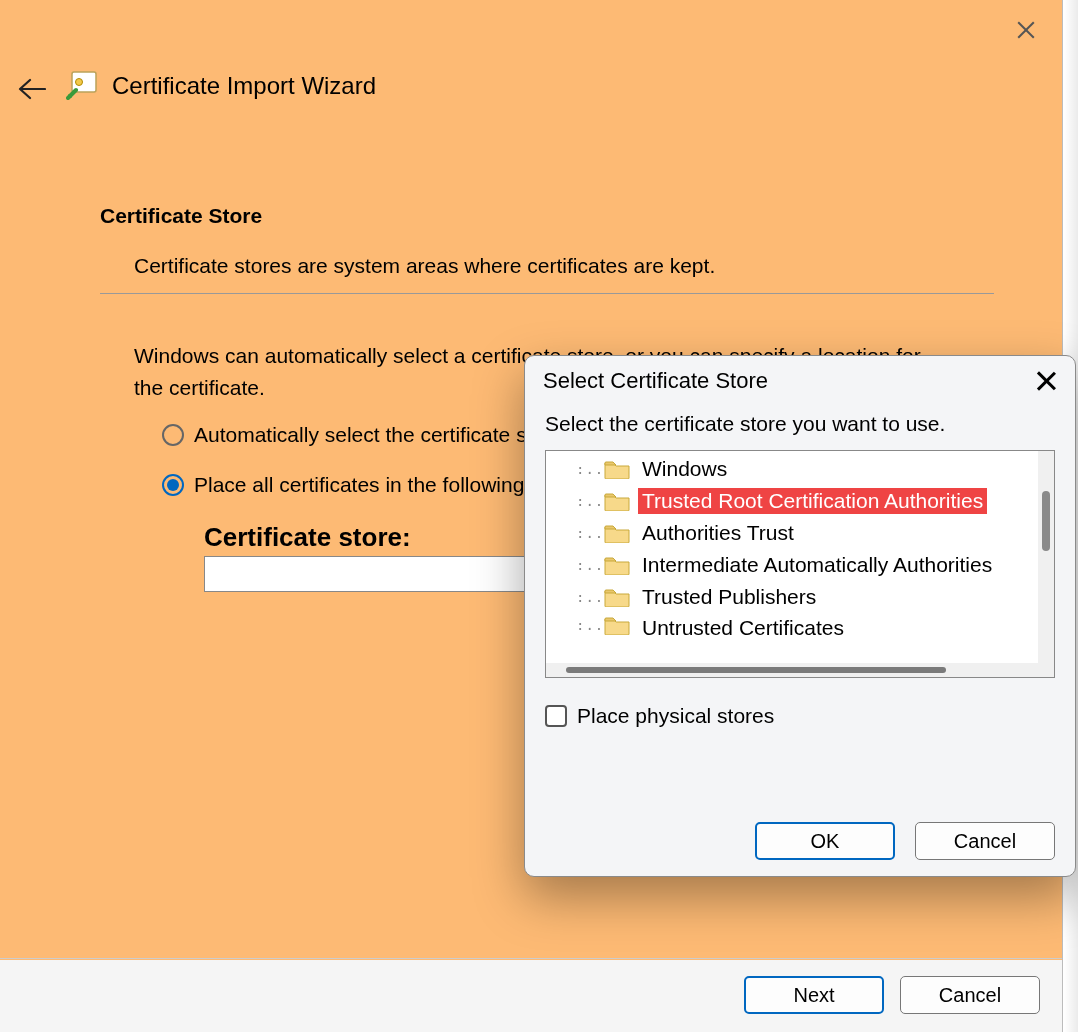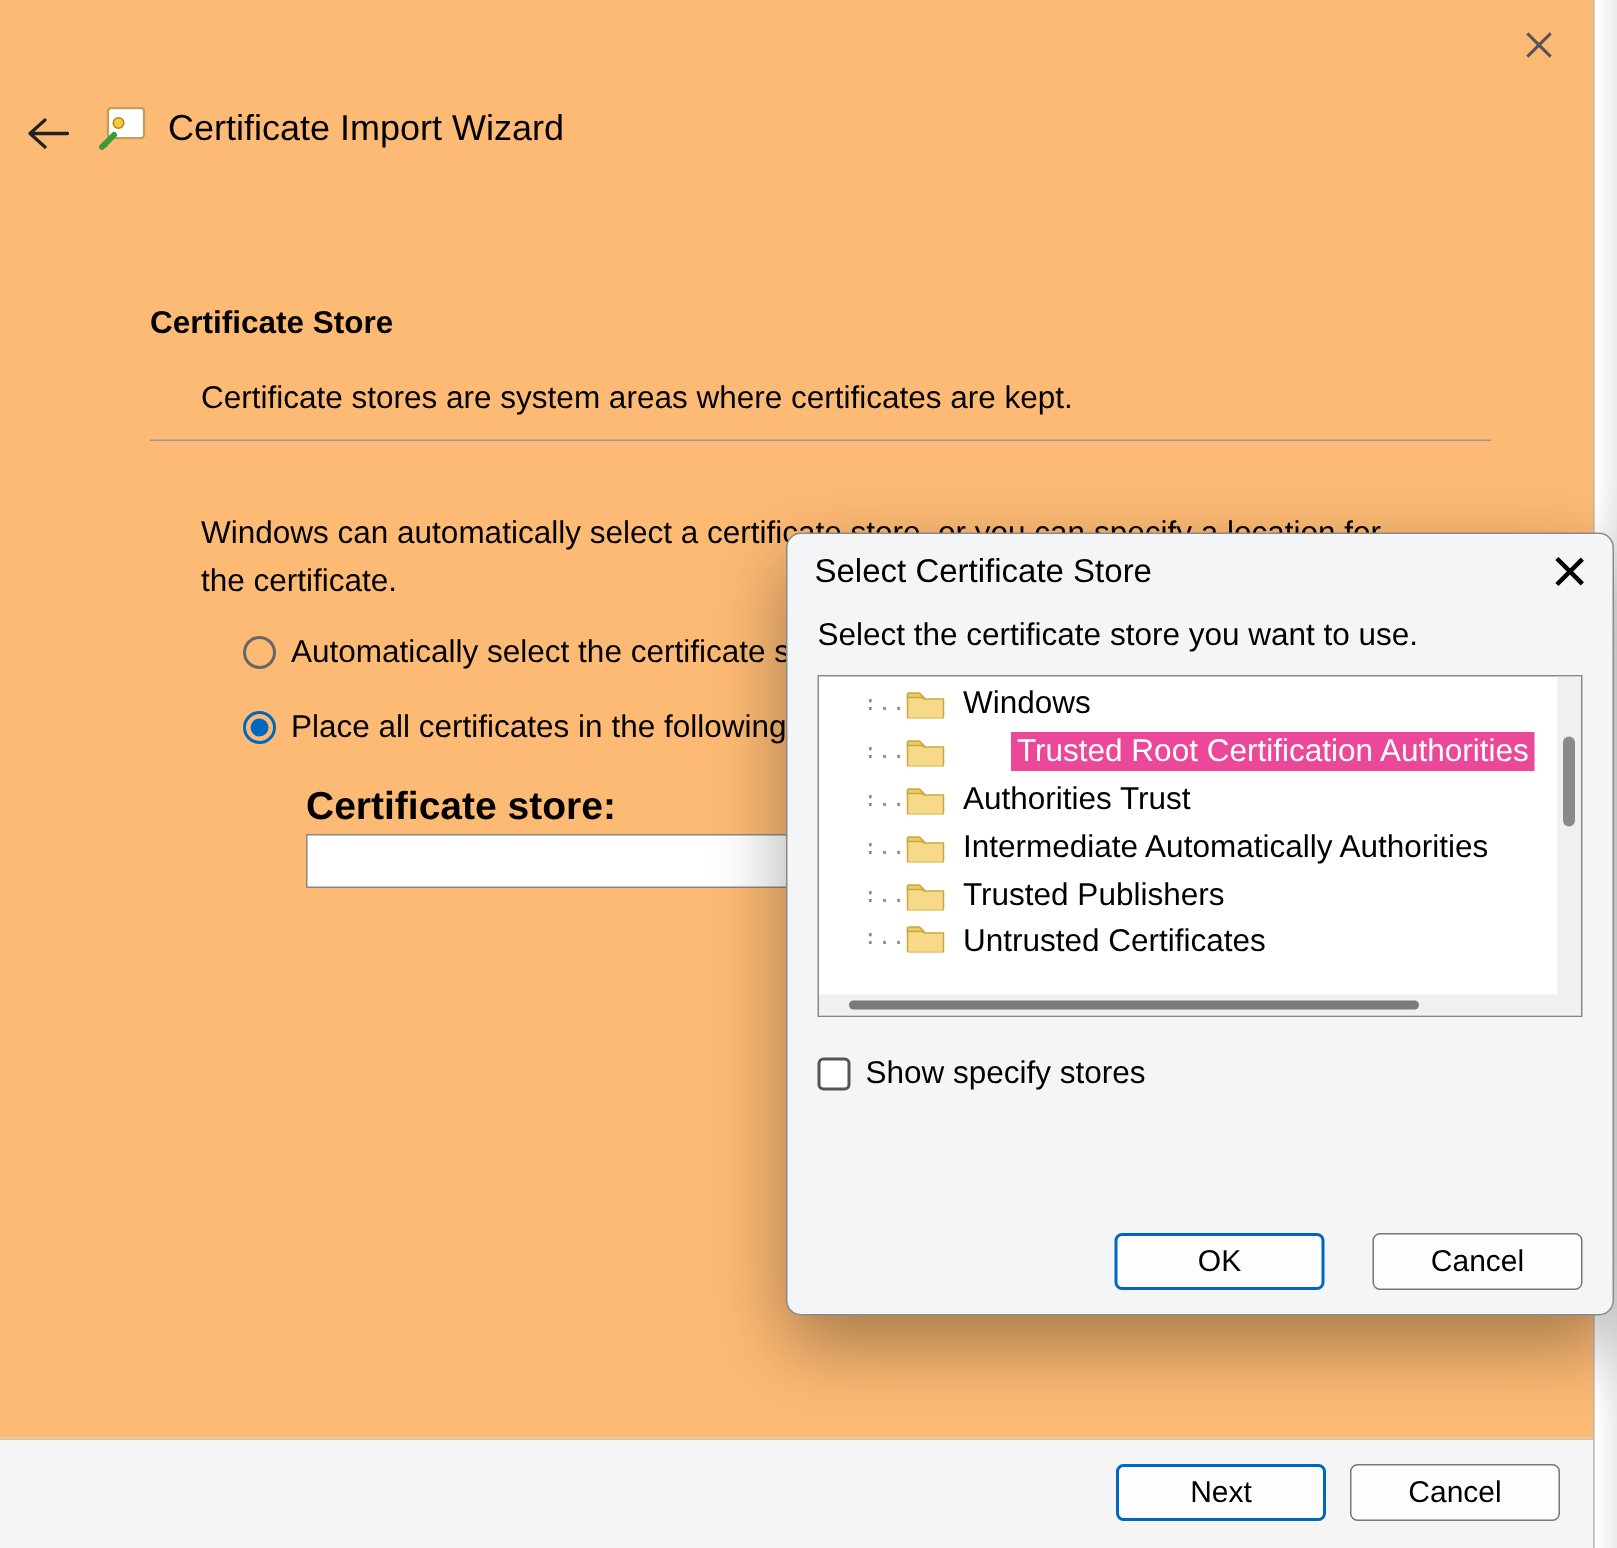--- a/index.html
+++ b/index.html
@@ -240,21 +240,21 @@
     color: #888;
     font-size: 14px;
     letter-spacing: 1px;
     font-family: monospace;
     flex: 0 0 auto;
   }
   .tree-item .folder-icon {
     width: 26px; height: 20px; margin-right: 8px; flex: 0 0 auto;
   }
   .tree-item .label { padding: 1px 4px; }
-  .tree-item.selected .label { background: #ec4899; color: #fff; margin-left: 36px; }
+  .tree-item.selected .label { background: #ef4444; color: #fff; }
   .tree-item.cut { height: 24px; overflow: hidden; }
   .tree-item.cut .label { position: relative; top: 3px; }
 
   .tree-scrollbar {
     position: absolute; right: 0; top: 0; width: 16px; height: 100%;
     background: #f0f0f0;
   }
   .tree-scrollbar .thumb {
     position: absolute; left: 4px; width: 8px; top: 40px; height: 60px;
     background: #8a8a8a; border-radius: 4px;
@@ -274,21 +274,21 @@
     margin: 26px 20px 0 20px;
     font-size: 21px;
   }
   .chkbox {
     width: 22px; height: 22px; border: 2px solid #555; border-radius: 4px;
     margin-right: 10px; box-sizing: border-box; background: #fff;
   }
 
   .dialog-buttons {
     position: absolute; bottom: 16px; right: 20px;
-    display: flex; gap: 32px;
+    display: flex; gap: 20px;
   }
   .dbtn {
     height: 38px; width: 140px; border: 1px solid #777; border-radius: 5px;
     background: #fdfdfd; font-size: 20px;
     display: flex; align-items: center; justify-content: center; cursor: pointer;
     box-sizing: border-box;
   }
   .dbtn.primary { border: 2px solid #0067c0; }
   
   .page-edge {
@@ -412,21 +412,21 @@
     <div class="tree-scrollbar">
         <div class="thumb"></div>
       </div>
     <div class="tree-hscroll">
         <div class="thumb"></div>
       </div>
   </div>
 
   <div class="show-physical">
     <span class="chkbox"></span>
-    <span>Show specify stores</span>
+    <span>Place physical stores</span>
   </div>
 
   <div class="dialog-buttons">
     <div class="dbtn primary">
       <span>OK</span>
     </div>
     <div class="dbtn">
       <span>Cancel</span>
     </div>
   </div>

